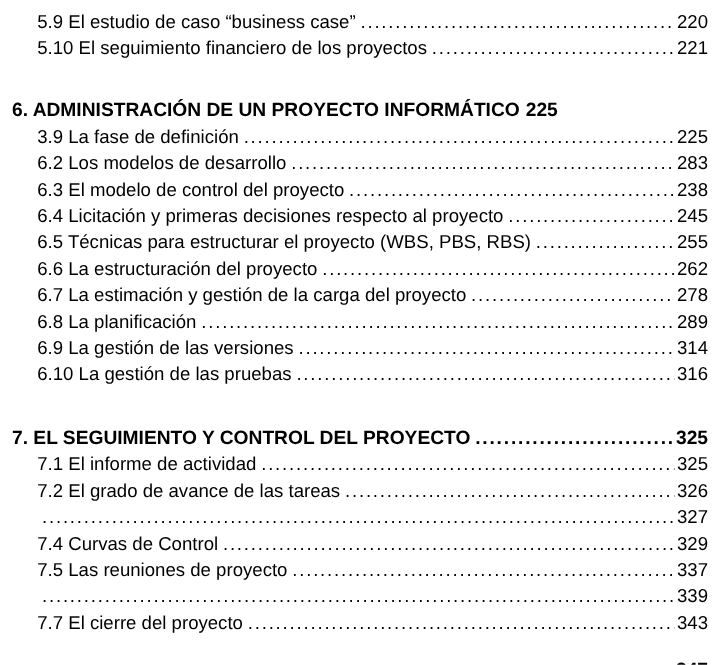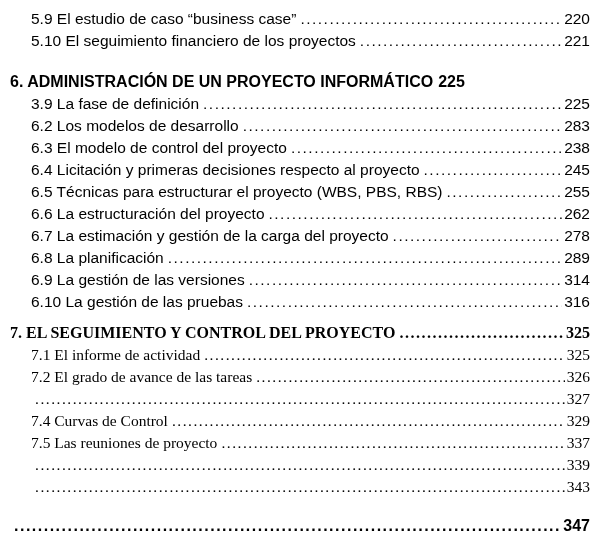--- a/index.html
+++ b/index.html
@@ -17,22 +17,22 @@
     -webkit-font-smoothing: antialiased;
   }
   .page {
     box-sizing: border-box;
     width: 600px;
     height: 554px;
     padding: 8px 10px 0 10px;
     background: #ffffff;
   }
   .toc-section { margin: 0; }
-  #toc > .toc-section:nth-child(2) { margin-top: 19px; }
-  #toc > .toc-section:nth-child(3) { margin-top: 9px; font-family: Liberation Serif, serif; }
+  #toc > .toc-section:nth-child(2) { margin-top: 30px; }
+  #toc > .toc-section:nth-child(3) { margin-top: 31px; }
   #toc > .toc-section:nth-child(4) { margin-top: 17px; }
 
   .toc-row {
     display: flex;
     align-items: baseline;
     line-height: 22px;
     white-space: nowrap;
   }
   .toc-row .label {
     flex: 0 0 auto;
@@ -182,20 +182,21 @@
     <span class="dots"></span>
     <span class="pagenum">337</span>
   </div>
 
   <div class="toc-row entry">
     <span class="dots"></span>
     <span class="pagenum">339</span>
   </div>
 
   <div class="toc-row entry">
+    <span class="label">7.7 El cierre del proyecto</span>
     <span class="dots"></span>
     <span class="pagenum">343</span>
   </div>
 </div>
       <div class="toc-section">
   <div class="toc-row heading">
     <span class="dots"></span>
     <span class="pagenum">347</span>
   </div>
 </div>

